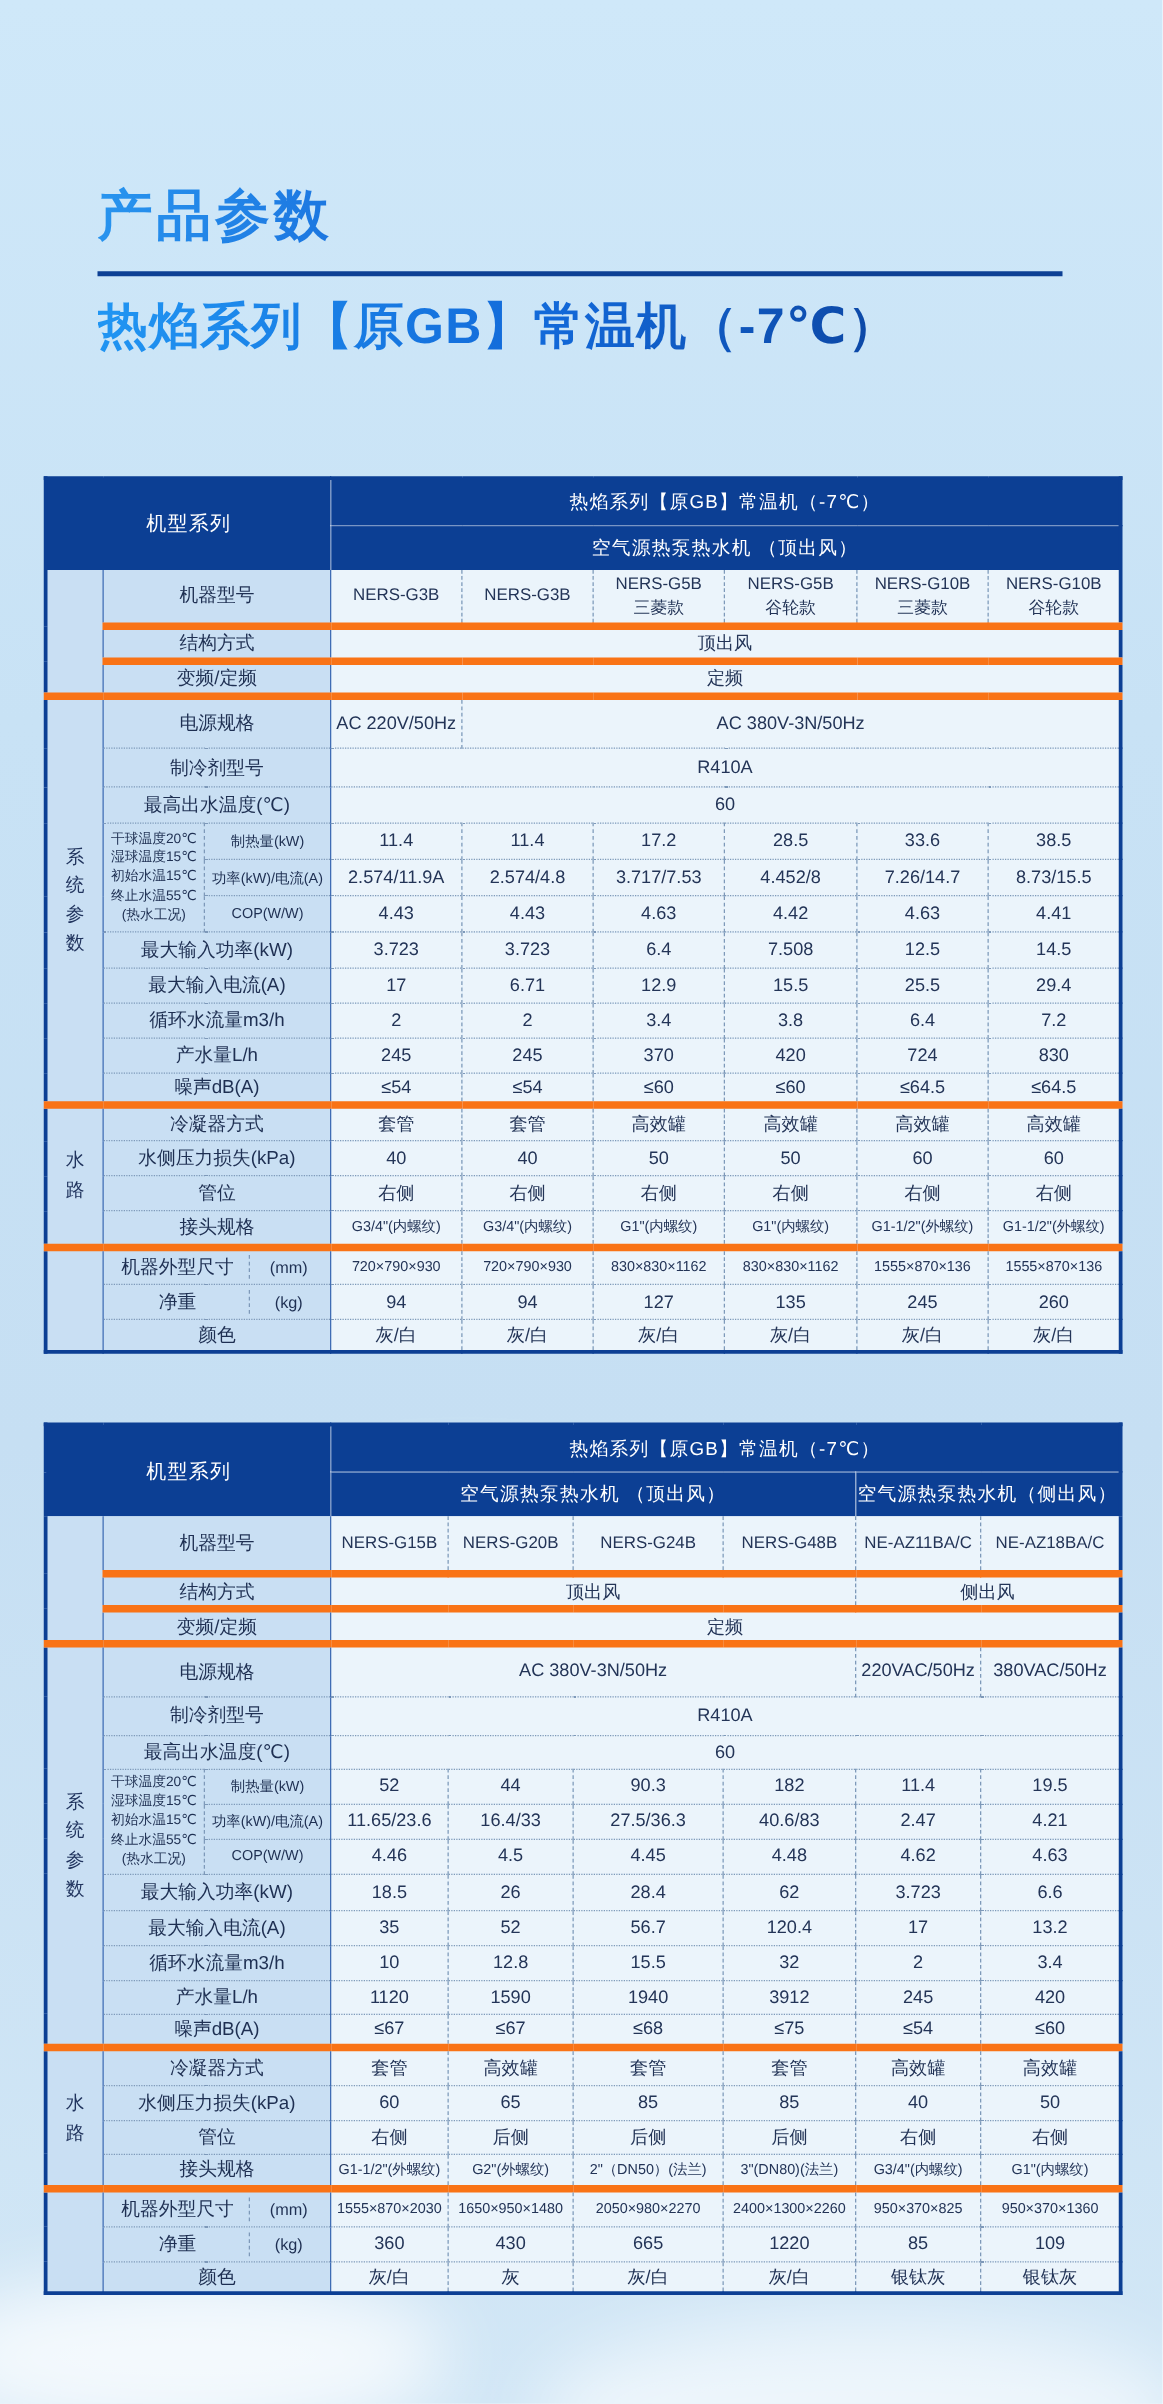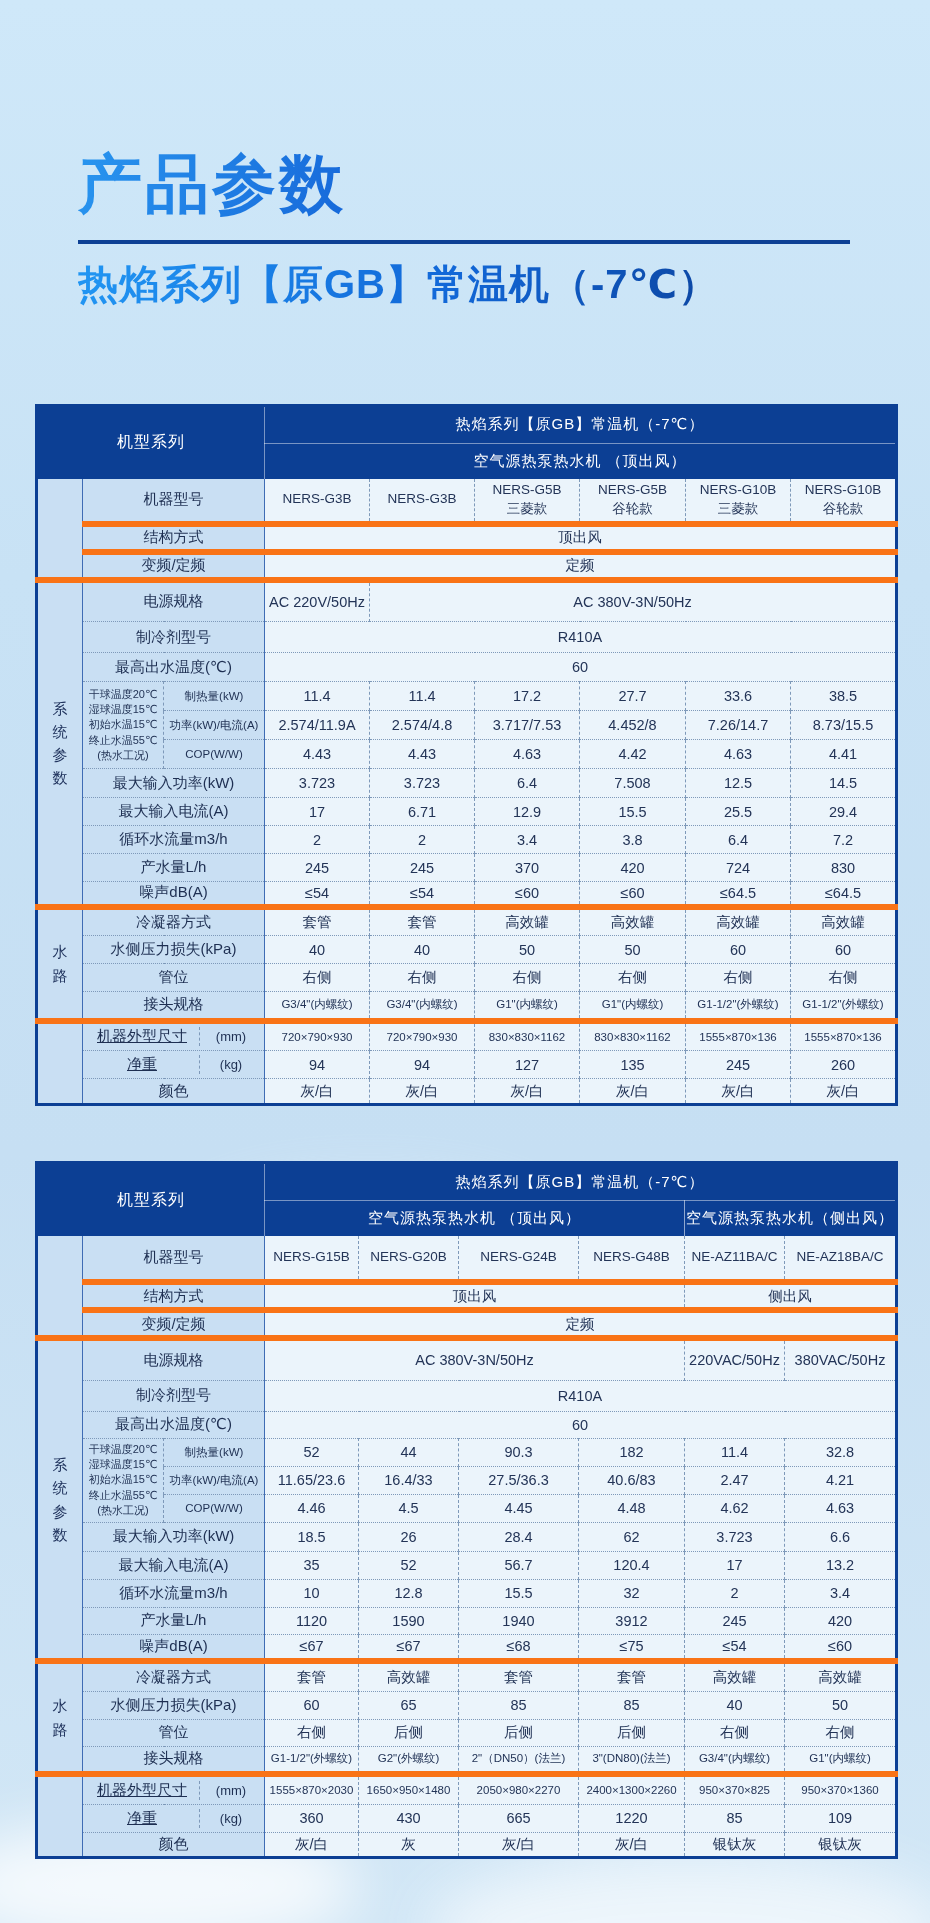--- a/index.html
+++ b/index.html
@@ -8,21 +8,21 @@
     font-family:"Liberation Sans","DejaVu Sans",sans-serif;
     background:linear-gradient(180deg,#cfe8f9 0%,#c8e2f5 30%,#c6dff3 60%,#d2e7f6 100%);
   }
   .cloud{position:absolute;border-radius:50%;filter:blur(28px);background:rgba(255,255,255,.75);pointer-events:none;}
   .cloud.c1{width:420px;height:130px;left:-60px;top:1820px;}
   .cloud.c2{width:520px;height:150px;left:430px;top:1855px;opacity:.8;}
   .cloud.c3{width:380px;height:120px;left:180px;top:1180px;opacity:.35;}
   .content{position:relative;padding:0 35px;}
   .title{
     margin:0 0 0 43px;padding-top:148px;
-    font-size:64px;font-weight:900;letter-spacing:3px;line-height:1.15;
+    font-size:44px;font-weight:900;letter-spacing:3px;line-height:1.15;
     background:linear-gradient(105deg,#2b9bf2 0%,#1565d8 40%,#0a3a90 85%);
     -webkit-background-clip:text;background-clip:text;color:transparent;
   }
   .title-rule{margin:18px 0 0 43px;width:772px;height:4px;background:#0d4094;}
   .subtitle{
     margin:17px 0 0 43px;
     font-size:40px;font-weight:900;letter-spacing:1px;line-height:1.15;
     background:linear-gradient(105deg,#2196f3 0%,#1268d8 45%,#0a3a90 90%);
     -webkit-background-clip:text;background-clip:text;color:transparent;
   }
@@ -59,21 +59,21 @@
   td.cond{
     border-left:1px solid #3f6cb4;font-size:11px;line-height:1.4;
     letter-spacing:0;padding:2px 0;
   }
   td.sublabel{border-left:1px dashed #7e99b9;font-size:11.5px;white-space:nowrap;}
   td.val{border-left:1px dashed #7e99b9;}
   td.val.fd{border-left:1px solid #3f6cb4;}
   td.val.sm{font-size:11.5px;letter-spacing:0;}
   td.model{font-size:13.5px;line-height:1.35;}
   .lu{display:flex;align-items:stretch;height:100%;}
-  .lu .l{flex:1;display:flex;align-items:center;justify-content:center;text-decoration:underline;}
+  .lu .l{flex:1;display:flex;align-items:center;justify-content:center;}
   .lu .u{
     width:62px;border-left:1px dashed #7e99b9;font-size:13px;
     display:flex;align-items:center;justify-content:center;
   }
 </style>
 </head>
 <body>
 
 <div class="cloud c3"></div>
 <div class="cloud c1"></div>
@@ -165,21 +165,21 @@
                 <div>干球温度20℃</div>
                 <div>湿球温度15℃</div>
                 <div>初始水温15℃</div>
                 <div>终止水温55℃</div>
                 <div>(热水工况)</div>
               </td>
               <td class="sublabel">制热量(kW)</td>
               <td class="val fd">11.4</td>
               <td class="val">11.4</td>
               <td class="val">17.2</td>
-              <td class="val">27.7</td>
+              <td class="val">28.5</td>
               <td class="val">33.6</td>
               <td class="val">38.5</td>
             </tr>
             <tr style="height: 29px;">
               <td class="sublabel">功率(kW)/电流(A)</td>
               <td class="val fd">2.574/11.9A</td>
               <td class="val">2.574/4.8</td>
               <td class="val">3.717/7.53</td>
               <td class="val">4.452/8</td>
               <td class="val">7.26/14.7</td>
@@ -402,21 +402,21 @@
                 <div>初始水温15℃</div>
                 <div>终止水温55℃</div>
                 <div>(热水工况)</div>
               </td>
               <td class="sublabel">制热量(kW)</td>
               <td class="val fd">52</td>
               <td class="val">44</td>
               <td class="val">90.3</td>
               <td class="val">182</td>
               <td class="val">11.4</td>
-              <td class="val">32.8</td>
+              <td class="val">19.5</td>
             </tr>
             <tr style="height: 28px;">
               <td class="sublabel">功率(kW)/电流(A)</td>
               <td class="val fd">11.65/23.6</td>
               <td class="val">16.4/33</td>
               <td class="val">27.5/36.3</td>
               <td class="val">40.6/83</td>
               <td class="val">2.47</td>
               <td class="val">4.21</td>
             </tr>

